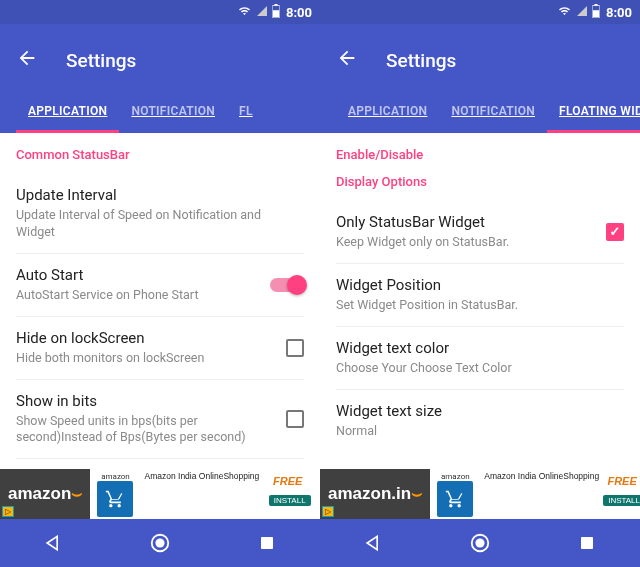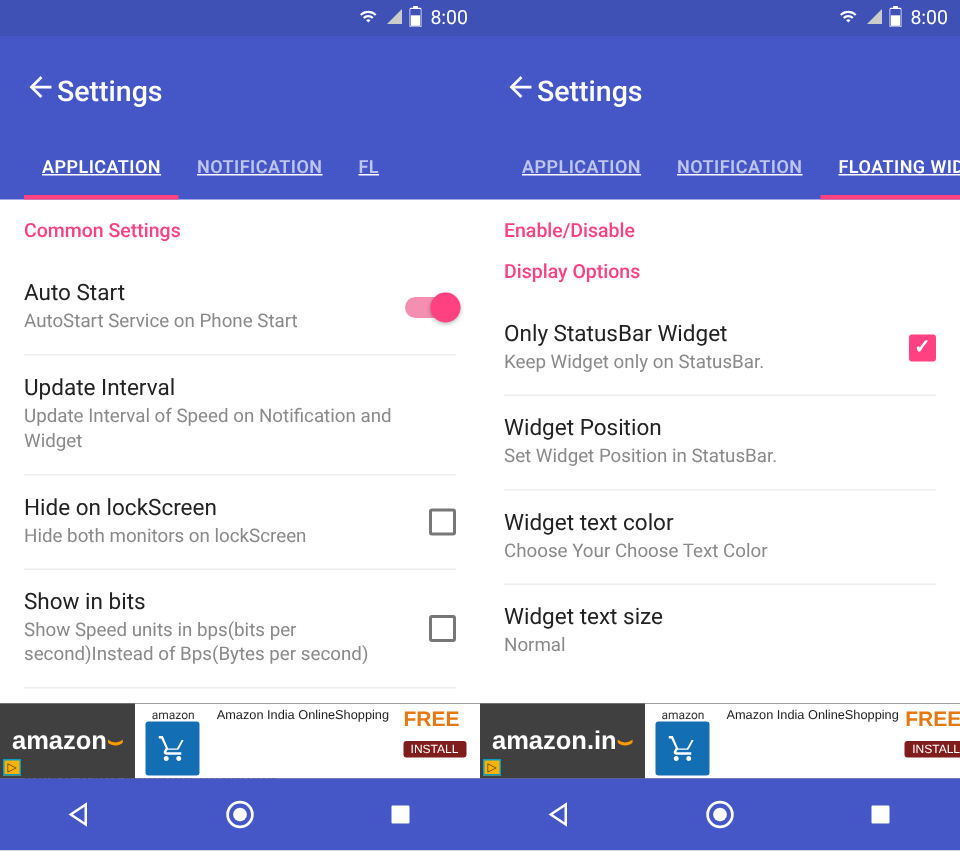--- a/index.html
+++ b/index.html
@@ -2,24 +2,24 @@
 <html><head>
 <meta charset="utf-8">
 <style>
   * { margin: 0; padding: 0; box-sizing: border-box; }
   body { font-family: Roboto, Arial, sans-serif; background: #fff; width: 640px; height: 567px; overflow: hidden; display: flex; }
   .screen { width: 320px; height: 567px; display: flex; flex-direction: column; position: relative; background: #fff; }
 
   .statusbar { height: 24px; background: #3F51B5; display: flex; align-items: center; justify-content: space-between; padding: 0 8px; color: #fff; font-size: 10px; }
   .sb-left { display: flex; flex-direction: column; align-items: center; line-height: 9px; font-size: 8px; color: rgba(255,255,255,0.85); gap: 44px;}
   .sb-right { display: flex; align-items: center; gap: 4px; font-size: 12px; }
-  .sb-right .clock { font-size: 13px; font-weight: 400; margin-left: 2px; }
+  .sb-right .clock { font-size: 13px; font-weight: 700; margin-left: 2px; }
 
   .appbar { background: #4557c7; color: #fff; padding: 16px 16px 0 16px; }
-  .appbar-row { display: flex; align-items: center; height: 40px; }
+  .appbar-row { display: flex; align-items: center; gap: 28px; height: 40px; }
   .appbar-title { font-size: 19px; font-weight: 500; }
   .tabs { display: flex; margin-top: 10px; font-size: 12px; font-weight: 600; letter-spacing: 0.3px; text-decoration: underline; }
   .tab { padding: 14px 12px 12px; color: rgba(255,255,255,0.65); border-bottom: 3px solid transparent; white-space: nowrap; }
   .tab.active { color: #fff; border-bottom-color: #ff4081; }
   .tab.trunc { padding-right: 2px; }
 
   .content { flex: 1; overflow: hidden; padding: 14px 16px 0 16px; position: relative; }
   .section-header { color: #ff4081; font-size: 13px; font-weight: 500; margin-bottom: 12px; }
   .row { padding: 12px 34px 12px 0; border-bottom: 1px solid #eee; position: relative; }
   .row:last-child { border-bottom: none; }
@@ -33,22 +33,22 @@
   .checkbox.checked::after { content: "✓"; color: #fff; font-size: 13px; font-weight: bold; line-height: 1; }
 
   .ad { position: absolute; bottom: 48px; left: 0; right: 0; height: 50px; background: #000; display: flex; align-items: center; overflow: hidden; }
   .ad .ad-icon { position: absolute; left: 2px; bottom: 2px; font-size: 8px; background: #ffb300; color: #333; padding: 0 2px; border: 1px solid #06a0c6; }
   .amz-block { height: 100%; background: #404040; display: flex; align-items: center; padding: 0 8px; }
   .amz-logo { color: #fff; font-size: 17px; font-weight: 700; font-family: Arial; }
   .amz-cart { width: 36px; height: 36px; background: #146eb4; border-radius: 2px; display: flex; align-items: center; justify-content: center; margin: 0 4px; }
   .amz-cart svg { fill: #fff; }
   .amz-banner { height: 100%; background: #fff; text-align: center; padding: 2px 4px; font-family: Arial; display: flex; flex-direction: row; justify-content: center;}
   .amz-banner .t1 { font-size: 8.5px; color: #222; white-space: nowrap; }
-  .amz-banner .t2 { font-size: 14px; color: #e47911; font-weight: 700; }
-  .amz-banner .btn { display: inline-block; font-size: 8px; background: #7f1d1d; color: #fff; padding: 1px 5px; border-radius: 2px; margin-left: 4px;}
+  .amz-banner .t2 { font-size: 11px; color: #e47911; font-weight: 700; font-style: italic; }
+  .amz-banner .btn { display: inline-block; font-size: 8px; background: #0f766e; color: #fff; padding: 1px 5px; border-radius: 2px; margin-left: 4px;}
 
   .navbar { height: 48px; background: #4557c7; display: flex; align-items: center; justify-content: space-around; position: absolute; bottom: 0; left: 0; right: 0; }
   .navbtn { width: 26px; height: 26px; display: flex; align-items: center; justify-content: center; }
 </style>
 </head>
 <body>
 
 <div class="screen">
   <div class="statusbar">
     <div class="sb-left">
@@ -79,32 +79,32 @@
       <span class="appbar-title">Settings</span>
     </div>
     <div class="tabs">
       <div class="tab active">APPLICATION</div>
       <div class="tab">NOTIFICATION</div>
       <div class="tab trunc">FL</div>
     </div>
   </div>
 
   <div class="content">
-    <div class="section-header">Common Settings</div>
-
+    <div class="section-header">Common StatusBar</div>
+
+    <div class="row">
+      <div class="row-title">Update Interval</div>
+      <div class="row-sub">Update Interval of Speed on Notification and Widget</div>
+    </div>
     <div class="row">
       <div class="row-title">Auto Start</div>
       <div class="row-sub">AutoStart Service on Phone Start</div>
       <div class="ctrl">
           <div class="switch"></div>
         </div>
-    </div>
-    <div class="row">
-      <div class="row-title">Update Interval</div>
-      <div class="row-sub">Update Interval of Speed on Notification and Widget</div>
     </div>
     <div class="row">
       <div class="row-title">Hide on lockScreen</div>
       <div class="row-sub">Hide both monitors on lockScreen</div>
       <div class="ctrl">
           <div class="checkbox"></div>
         </div>
     </div>
     <div class="row">
       <div class="row-title">Show in bits</div>

